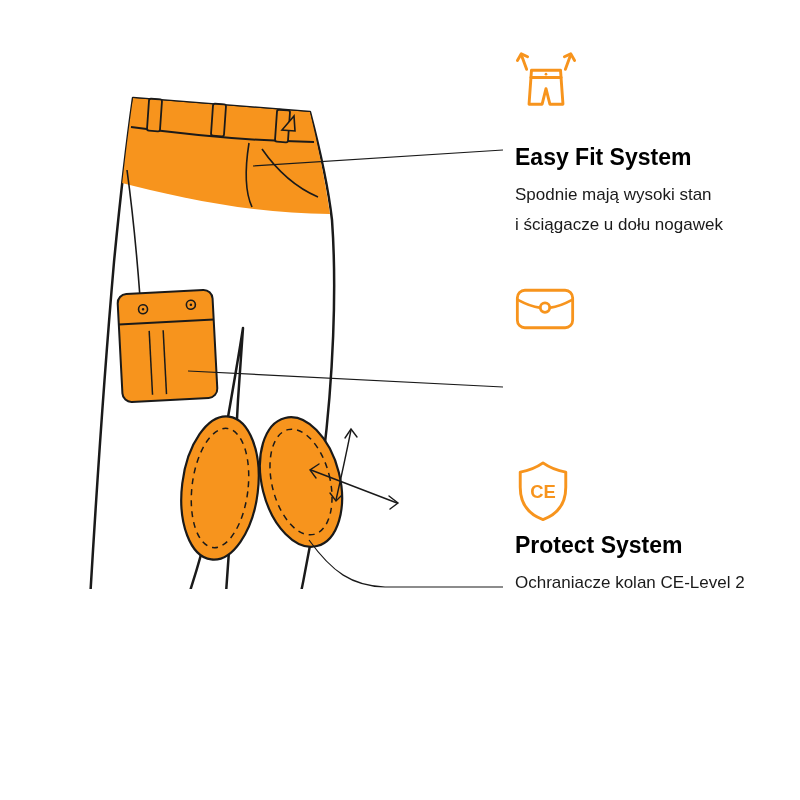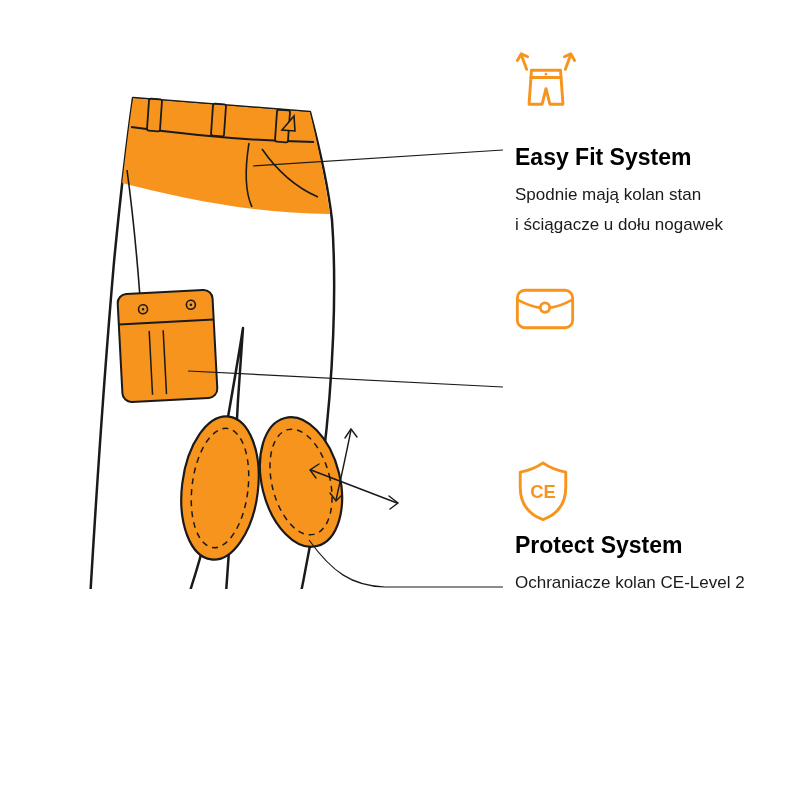--- a/index.html
+++ b/index.html
@@ -99,21 +99,21 @@
     <svg class="icon" width="62" height="62" viewBox="0 0 64 64" fill="none" stroke="#F7941D" stroke-width="3" stroke-linecap="round" stroke-linejoin="round">
       <path d="M12 22 L6.5 7"></path>
       <path d="M2.5 13 L6.5 6 L13 9"></path>
       <path d="M52 22 L57.5 7"></path>
       <path d="M51 9 L57.5 6 L61.5 13"></path>
       <path d="M17 23 L47 23 L49.5 58 L36 58 L32 42 L28 58 L14.5 58 Z"></path>
       <path d="M16.5 30.5 L47.5 30.5"></path>
       <circle cx="32" cy="27" r="1.4" fill="#F7941D" stroke="none"></circle>
     </svg>
     <h2>Easy Fit System</h2>
-    <p>Spodnie mają kolan stan
+    <p>Spodnie mają wysoki stan
 i ściągacze u dołu nogawek</p>
   </div>
 
   <div class="feature f2" style="top:287px;">
     <svg class="icon" width="60" height="44" viewBox="0 0 64 46" fill="none" stroke="#F7941D" stroke-width="3" stroke-linecap="round" stroke-linejoin="round">
       <rect x="2.5" y="3" width="59" height="40" rx="8"></rect>
       <path d="M2.5 13 C12 18 20 21 26 21.5"></path>
       <path d="M38 21.5 C44 21 52 18 61.5 13"></path>
       <circle cx="32" cy="21.5" r="5"></circle>
     </svg>

